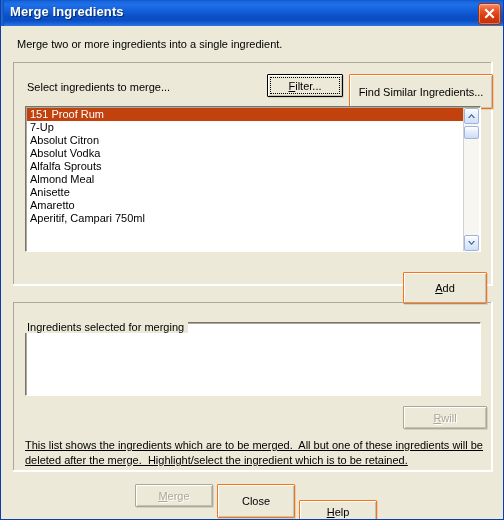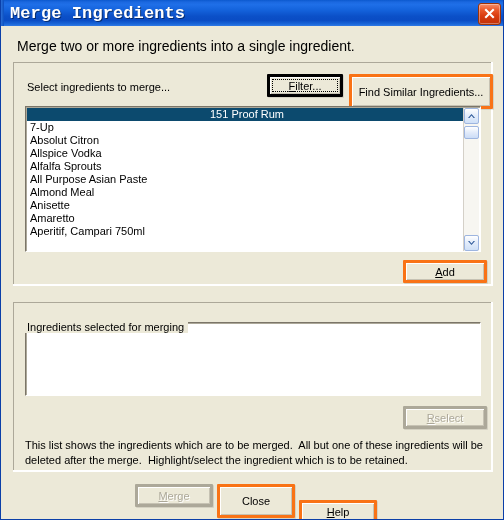--- a/index.html
+++ b/index.html
@@ -46,22 +46,22 @@
   #titlebar .tb-left-edge {
     position: absolute;
     left: 0; top: 0;
     width: 3px; height: 26px;
     background: linear-gradient(to right, #2a6fd6, #0c4fc0);
   }
   #title-text {
     position: absolute;
     left: 9px;
     top: 4px;
-    font-family: Liberation Mono, monospace;
-    font-size: 17px;
+    font-family: Liberation Sans, sans-serif;
+    font-size: 13px;
     font-weight: bold;
     color: #ffffff;
     text-shadow: 1px 1px 0 rgba(0,0,0,0.45);
     letter-spacing: 0.1px;
     white-space: nowrap;
   }
   #close-button {
     position: absolute;
     right: 4px;
     top: 3px;
@@ -73,21 +73,21 @@
     box-shadow: inset 0 0 0 1px rgba(255,255,255,0.35);
     cursor: pointer;
   }
   #close-button svg { display:block; margin: 3px auto 0 auto; }
 
   
   #intro-text {
     position: absolute;
     left: 16px;
     top: 38px;
-    font-size: 14px;
+    font-size: 11px;
     color: #000000;
     white-space: nowrap;
   }
 
   
   .groupbox {
     position: absolute;
     box-sizing: border-box;
     border: 1px solid #ffffff;
     border-top-color: #ffffff;
@@ -124,21 +124,21 @@
   }
 
   #group-select  { left: 12px; top: 62px;  width: 480px; height: 224px; }
   #group-merging { left: 12px; top: 302px; width: 480px; height: 170px; }
 
   
   .btn {
     position: absolute;
     box-sizing: border-box;
     background: #ece9d8;
-    border: 3px solid #f97316;
+    border: 1px solid #f97316;
     border-radius: 1px;
     font-family: "Liberation Sans", sans-serif;
     font-size: 11px;
     color: #000000;
     display: flex;
     align-items: center;
     justify-content: center;
     cursor: pointer;
     box-shadow:
        inset 1px 1px 0 #ffffff,
@@ -157,21 +157,21 @@
     position: absolute;
     left: 2px; top: 2px; right: 2px; bottom: 2px;
     border: 1px dotted #000000;
     pointer-events: none;
   }
   .btn .lbl { position: relative; z-index: 2; }
   .u { text-decoration: underline; }
 
   #btn-filter        { left: 266px; top: 74px;  width: 76px;  height: 23px; }
   #btn-find-similar  { left: 348px; top: 74px;  width: 144px; height: 35px; }
-  #btn-add           { left: 402px; top: 260px; width: 84px;  height: 23px; }
+  #btn-add           { left: 402px; top: 272px; width: 84px;  height: 32px; }
   #btn-remove        { left: 402px; top: 406px; width: 84px;  height: 23px; }
   #btn-merge         { left: 134px; top: 484px; width: 78px;  height: 23px; }
   #btn-close         { left: 216px; top: 484px; width: 78px;  height: 34px; }
   #btn-help          { left: 298px; top: 500px; width: 78px;  height: 23px; }
 
   
   #listbox-wrap {
     position: absolute;
     left: 24px;
     top: 106px;
@@ -198,23 +198,22 @@
     height: 13px;
     line-height: 13px;
     padding-left: 3px;
     font-size: 11px;
     color: #000000;
     white-space: nowrap;
     overflow: hidden;
     cursor: default;
   }
   .lb-row.selected {
-    background: #0c4a6e;
+    background: #c2410c;
     color: #ffffff;
-    text-align: center;
   }
 
   
   #scrollbar {
     position: absolute;
     right: 1px;
     top: 1px;
     width: 16px;
     height: 143px;
     background: #f4f2ec;
@@ -275,21 +274,21 @@
   
   #description {
     position: absolute;
     left: 24px;
     top: 438px;
     width: 452px;
     font-size: 11px;
     line-height: 15px;
     color: #000000;
   }
-  #description .line { white-space: pre; }
+  #description .line { white-space: pre; text-decoration: underline; }
 </style>
 </head>
 <body>
 
 <div id="dialog">
 
   <div id="titlebar">
     <div class="tb-left-edge"></div>
     <div id="title-text">Merge Ingredients</div>
     <div id="close-button">
@@ -316,23 +315,22 @@
 
   <div class="btn" id="btn-find-similar">
     <span class="lbl">Find Similar Ingredients...</span>
   </div>
 
   <div id="listbox-wrap">
     <div id="listbox-items">
         <div class="lb-row selected">151 Proof Rum</div>
         <div class="lb-row">7-Up</div>
         <div class="lb-row">Absolut Citron</div>
-        <div class="lb-row">Allspice Vodka</div>
+        <div class="lb-row">Absolut Vodka</div>
         <div class="lb-row">Alfalfa Sprouts</div>
-        <div class="lb-row">All Purpose Asian Paste</div>
         <div class="lb-row">Almond Meal</div>
         <div class="lb-row">Anisette</div>
         <div class="lb-row">Amaretto</div>
         <div class="lb-row">Aperitif, Campari  750ml</div>
       </div>
 
     <div id="scrollbar">
       <div class="sb-btn" id="sb-up">
         <svg width="9" height="6" viewBox="0 0 9 6">
           <path d="M4.5 1 L8 5 L6.6 5 L4.5 2.6 L2.4 5 L1 5 Z" fill="#2b5797"></path>
@@ -357,21 +355,21 @@
   <div class="groupbox" id="group-merging">
     <div class="gb-inner"></div>
     <div class="gb-inner2"></div>
     <div class="gb-title">Ingredients selected for merging</div>
   </div>
 
   <div id="merge-listbox"></div>
 
   <div class="btn disabled" id="btn-remove">
     <span class="lbl">
-      <span class="u">R</span><span>select</span>
+      <span class="u">R</span><span>will</span>
     </span>
   </div>
 
   <div id="description">
     <div class="line">This list shows the ingredients which are to be merged.  All but one of these ingredients will be</div>
     <div class="line">deleted after the merge.  Highlight/select the ingredient which is to be retained.</div>
   </div>
 
   <div class="btn disabled" id="btn-merge">
     <span class="lbl">

